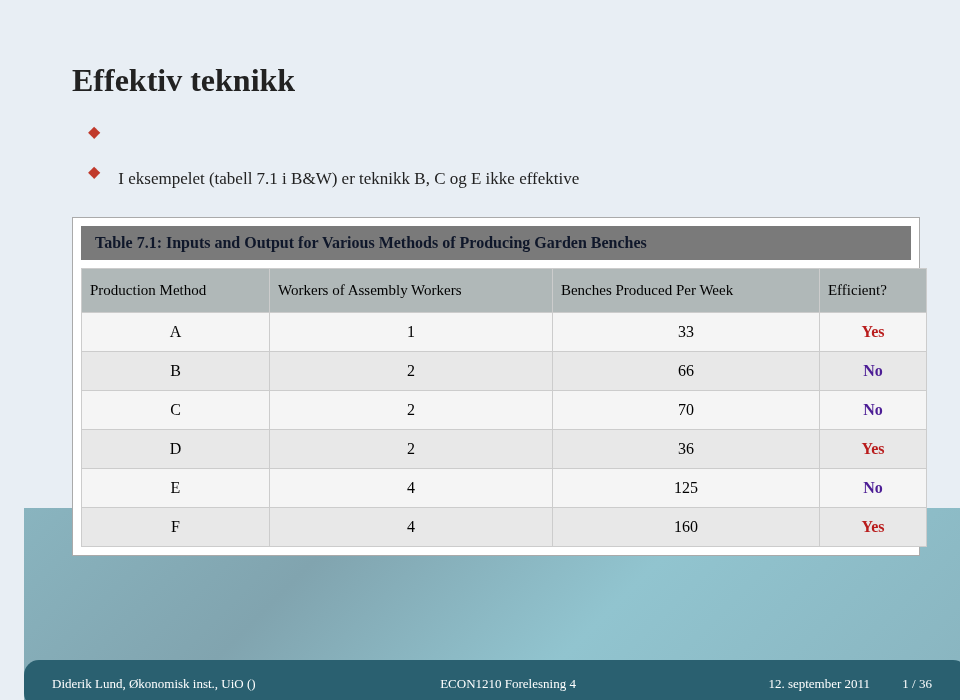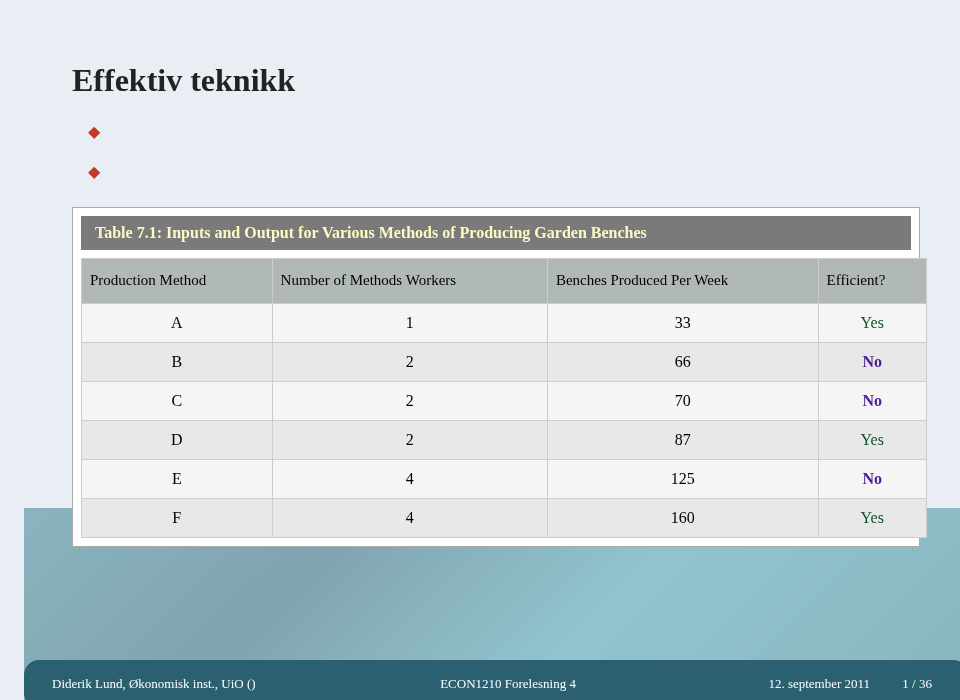--- a/index.html
+++ b/index.html
@@ -64,21 +64,21 @@
     }
 
     .table-section {
       background: white;
       border: 1px solid #aaa;
       margin-top: 18px;
     }
 
     .table-title-bar {
       background: #7a7a7a;
-      color: #fef9c3;
+      color: #0f172a;
       padding: 8px 14px;
       font-size: 16px;
       font-weight: bold;
     }
 
     table {
       width: 100%;
       border-collapse: collapse;
     }
 
@@ -106,22 +106,22 @@
 
     tbody td {
       padding: 10px 8px;
       text-align: center;
       font-size: 16px;
       border: 1px solid #ccc;
       vertical-align: middle;
     }
 
     .efficient-yes {
-      color: #14532d;
-      font-weight: normal;
+      color: #b91c1c;
+      font-weight: bold;
     }
 
     .efficient-no {
       color: #4c1d95;
       font-weight: bold;
     }
 
     .footer {
       position: absolute;
       bottom: 0;
@@ -150,30 +150,31 @@
 <div class="main-content">
 
   <h1 class="page-title">Effektiv teknikk</h1>
 
   <div class="bullet-section">
     <div class="bullet-item">
       <span class="bullet-diamond">◆</span>
     </div>
     <div class="bullet-item">
       <span class="bullet-diamond">◆</span>
+      <span class="bullet-text">I eksempelet (tabell 7.1 i B&amp;W) er teknikk B, C og E ikke effektive</span>
     </div>
   </div>
 
   <div class="table-section">
     <div class="table-title-bar">Table 7.1: Inputs and Output for Various Methods of Producing Garden Benches</div>
     <table>
       <thead>
         <tr>
           <th>Production Method</th>
-          <th>Number of Methods Workers</th>
+          <th>Workers of Assembly Workers</th>
           <th>Benches Produced Per Week</th>
           <th>Efficient?</th>
         </tr>
       </thead>
       <tbody id="table-body">
       <tr>
             <td>A</td>
             <td>1</td>
             <td>33</td>
             <td class="efficient-yes">Yes</td>
@@ -186,21 +187,21 @@
           </tr>
           <tr>
             <td>C</td>
             <td>2</td>
             <td>70</td>
             <td class="efficient-no">No</td>
           </tr>
           <tr>
             <td>D</td>
             <td>2</td>
-            <td>87</td>
+            <td>36</td>
             <td class="efficient-yes">Yes</td>
           </tr>
           <tr>
             <td>E</td>
             <td>4</td>
             <td>125</td>
             <td class="efficient-no">No</td>
           </tr>
           <tr>
             <td>F</td>

